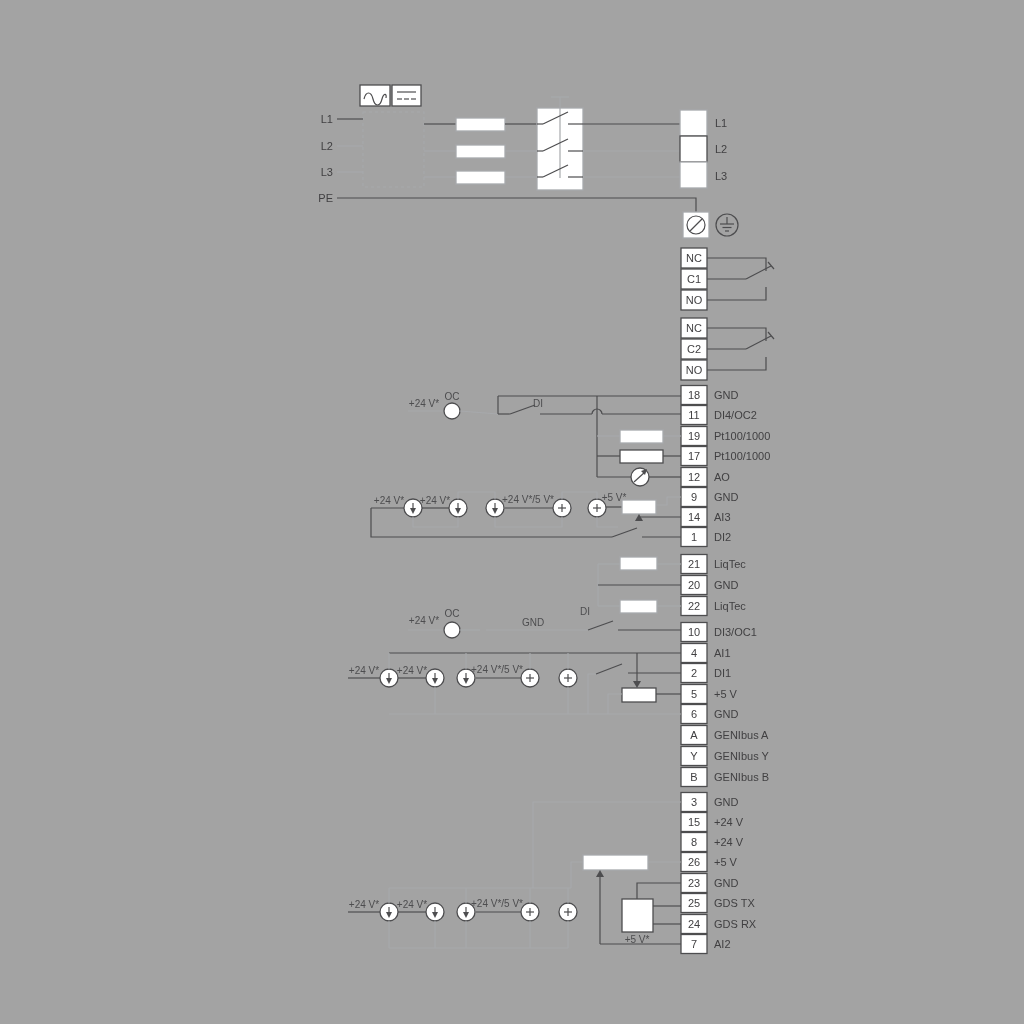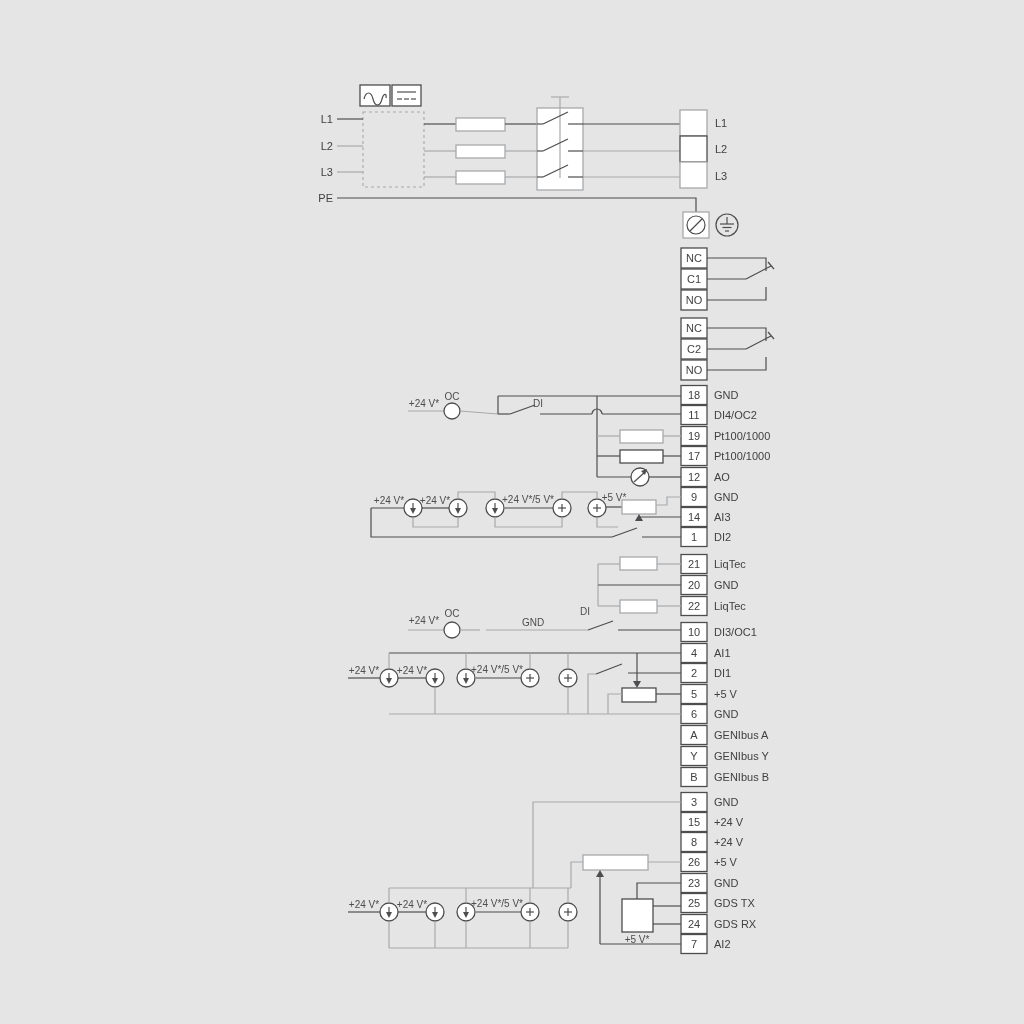--- a/index.html
+++ b/index.html
@@ -1,16 +1,16 @@
 <!DOCTYPE html>
 <html><head>
 <meta charset="utf-8">
 <style>
   html,body{margin:0;padding:0;background:#ffffff;}
-  #canvas{position:relative;width:1024px;height:1024px;background:#e5e5e5;overflow:hidden;}
+  #canvas{position:relative;width:1024px;height:1024px;background:#a3a3a3;overflow:hidden;}
   svg{position:absolute;left:0;top:0;}
   text{font-family:"Liberation Sans","DejaVu Sans",sans-serif;fill:#414042;}
   .t11{font-size:11px;}
   .num{font-size:11px;text-anchor:middle;}
   .lbl{font-size:11px;text-anchor:start;}
   .ann{font-size:10px;text-anchor:middle;fill:#4d4d4f;}
   .d{stroke:#4d4d4f;fill:none;stroke-width:1.2;}
   .g{stroke:#a7a9ac;fill:none;stroke-width:1.2;}
   .box{fill:#ffffff;stroke:#4d4d4f;stroke-width:1.3;}
   .gbox{fill:#ffffff;stroke:#a7a9ac;stroke-width:1.3;}

